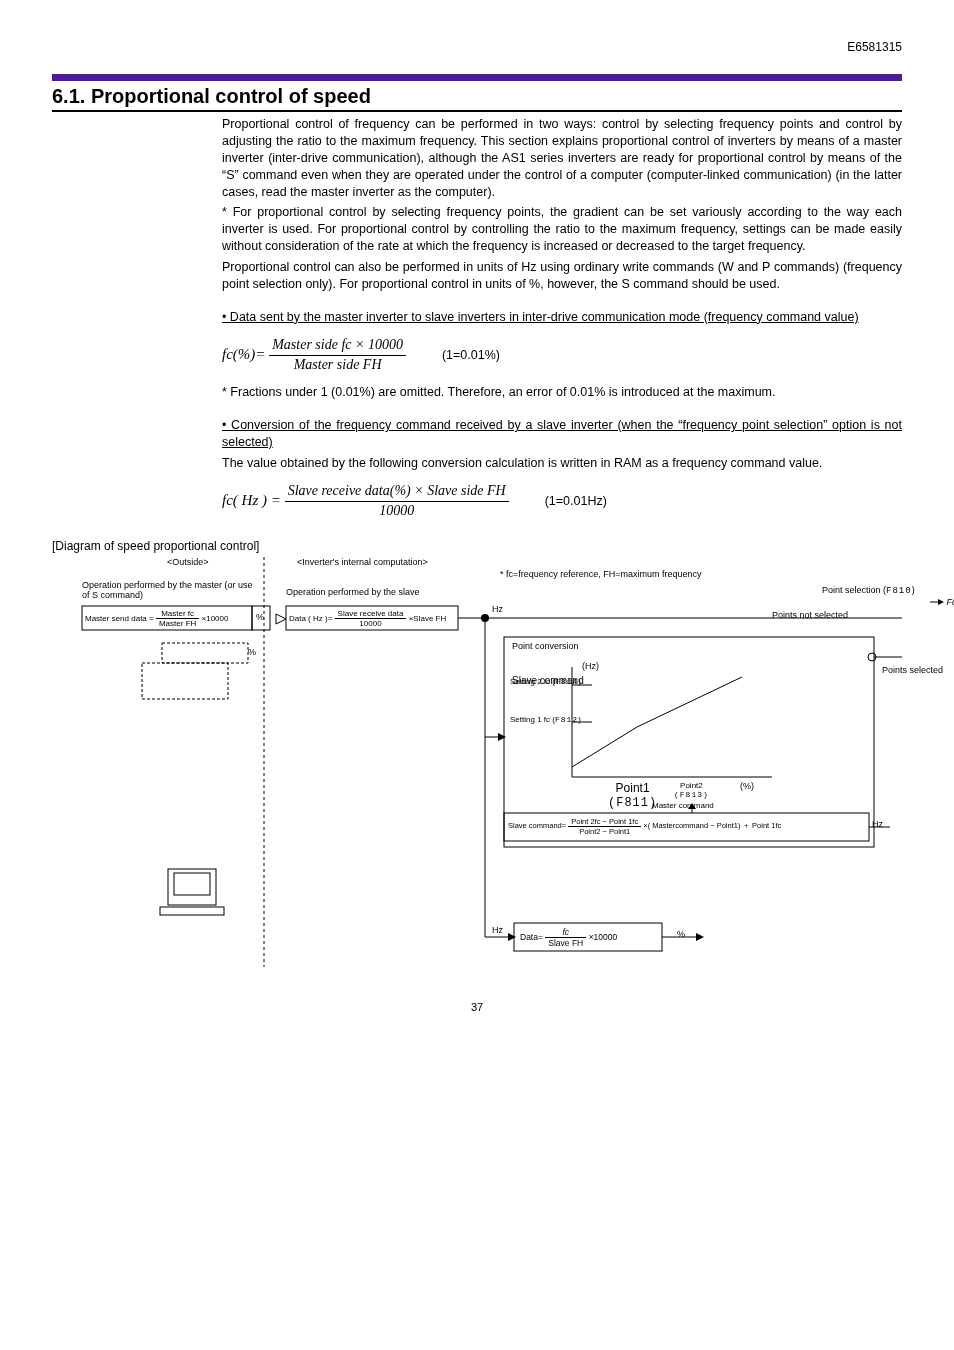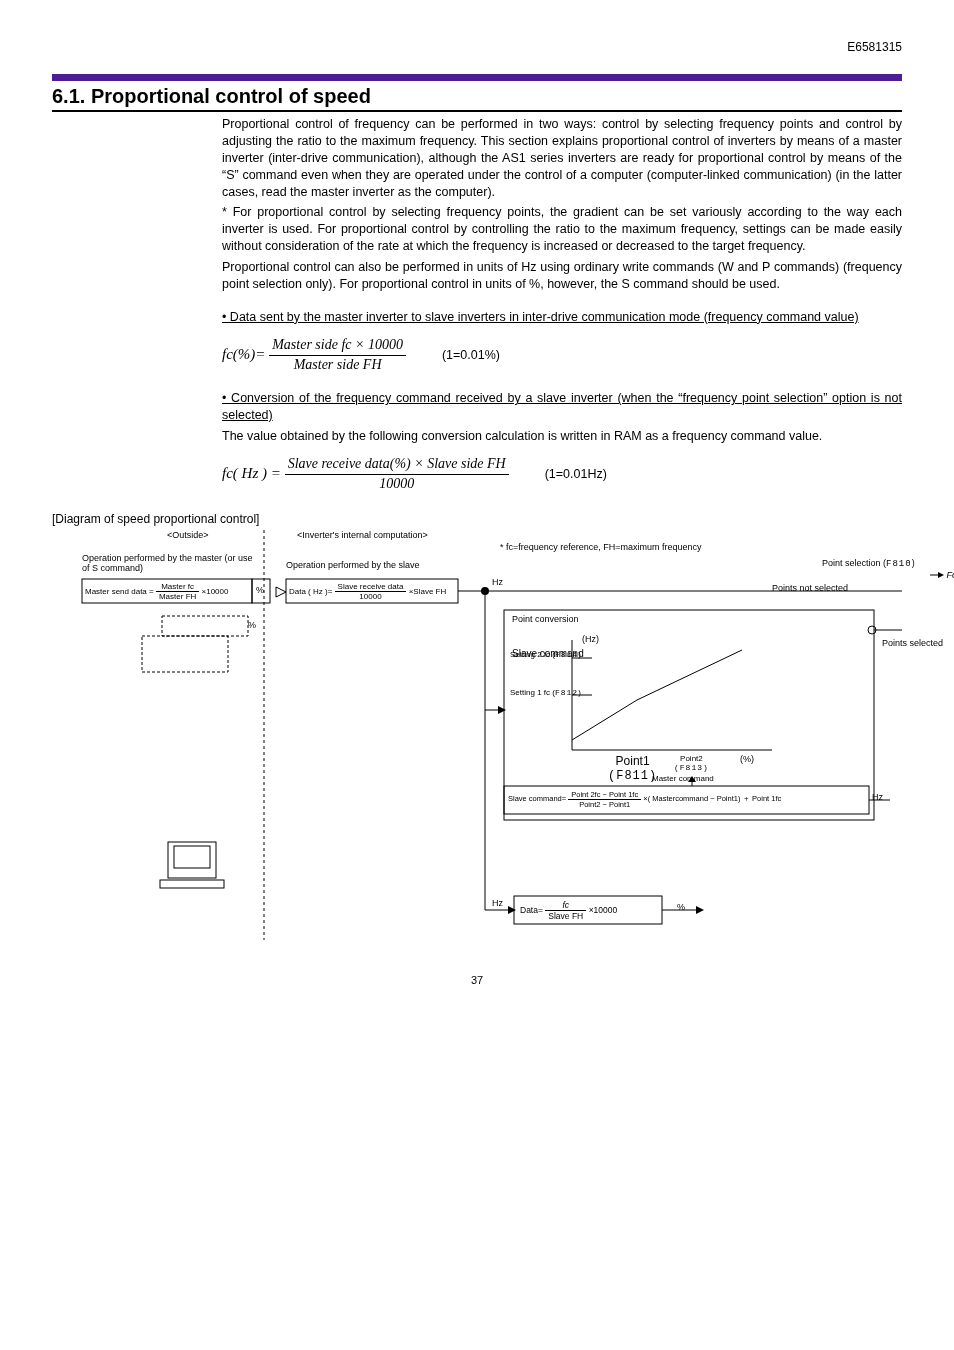--- a/index.html
+++ b/index.html
@@ -41,20 +41,21 @@
       <span>
         <span>fc(%)</span>=
         <span class="frac">
           <span>Master side  fc × 10000</span>
           <span>Master side FH</span>
         </span>
       </span>
       <span style="font-style:normal;font-family:Arial;font-size:12.5px;">(1=0.01%)</span>
     </div>
 
+    <div class="note">* Fractions under 1 (0.01%) are omitted. Therefore, an error of 0.01% is introduced at the maximum.</div>
 
     <div class="bullet">• Conversion of the frequency command received by a slave inverter (when the “frequency point selection” option is not selected)</div>
     <div class="para">The value obtained by the following conversion calculation is written in RAM as a frequency command value.</div>
 
     <div class="eq">
       <span>
         <span>fc( Hz )</span> =
         <span class="frac">
           <span>Slave receive data(%) × Slave side FH</span>
           <span>10000</span>

